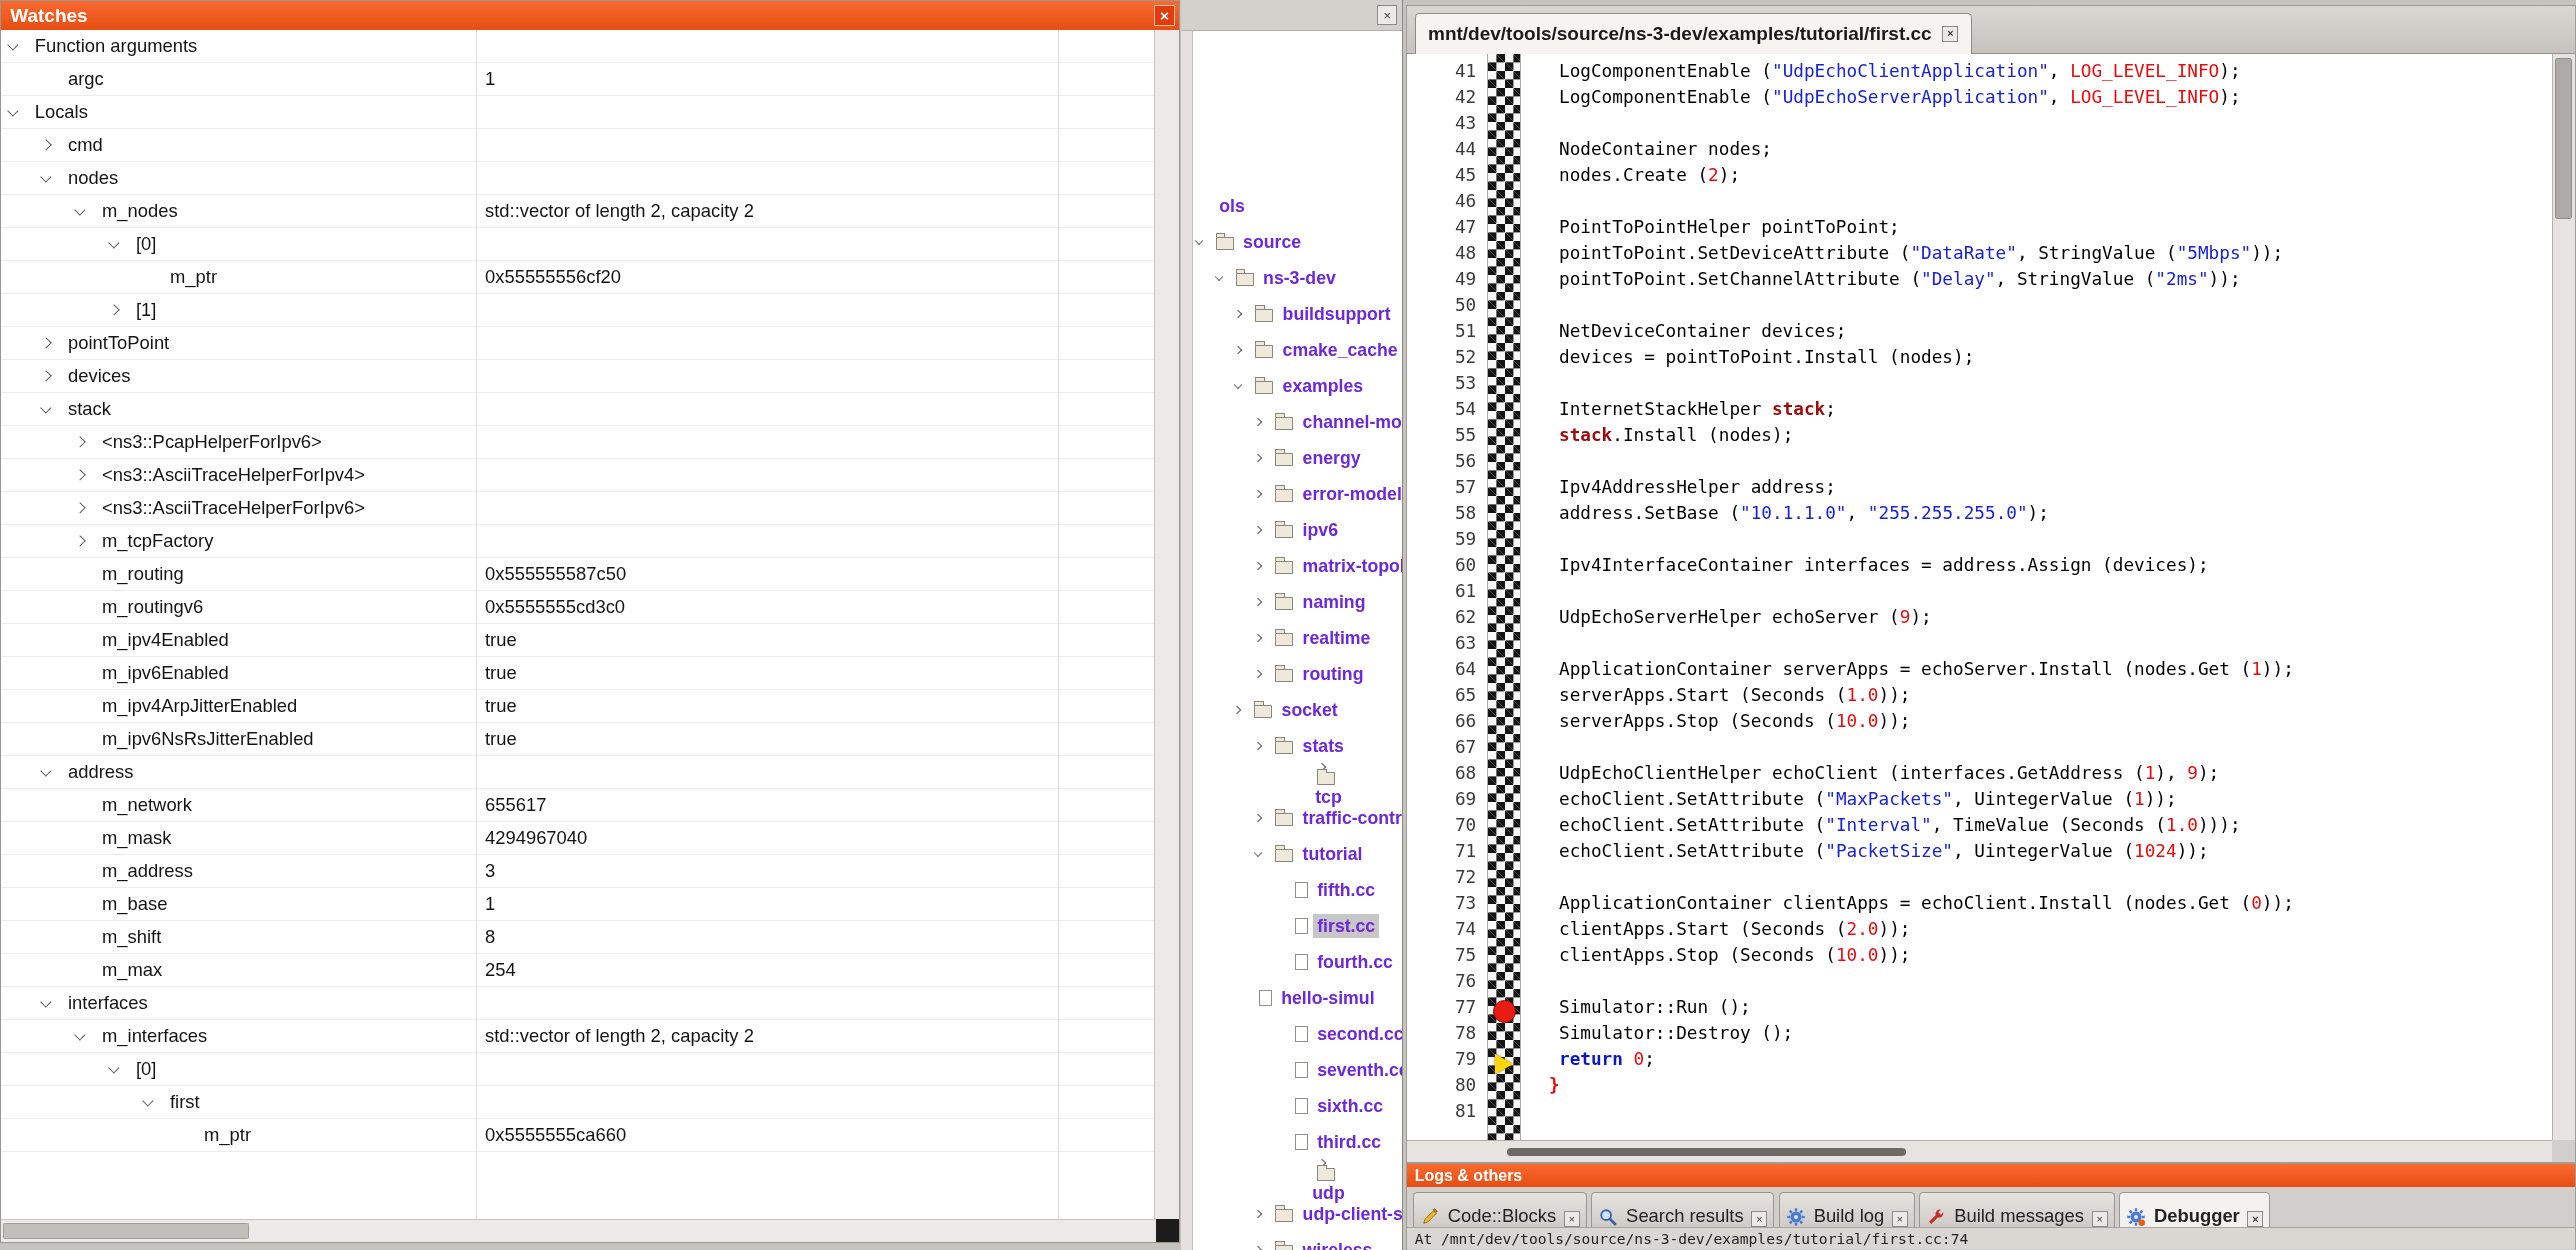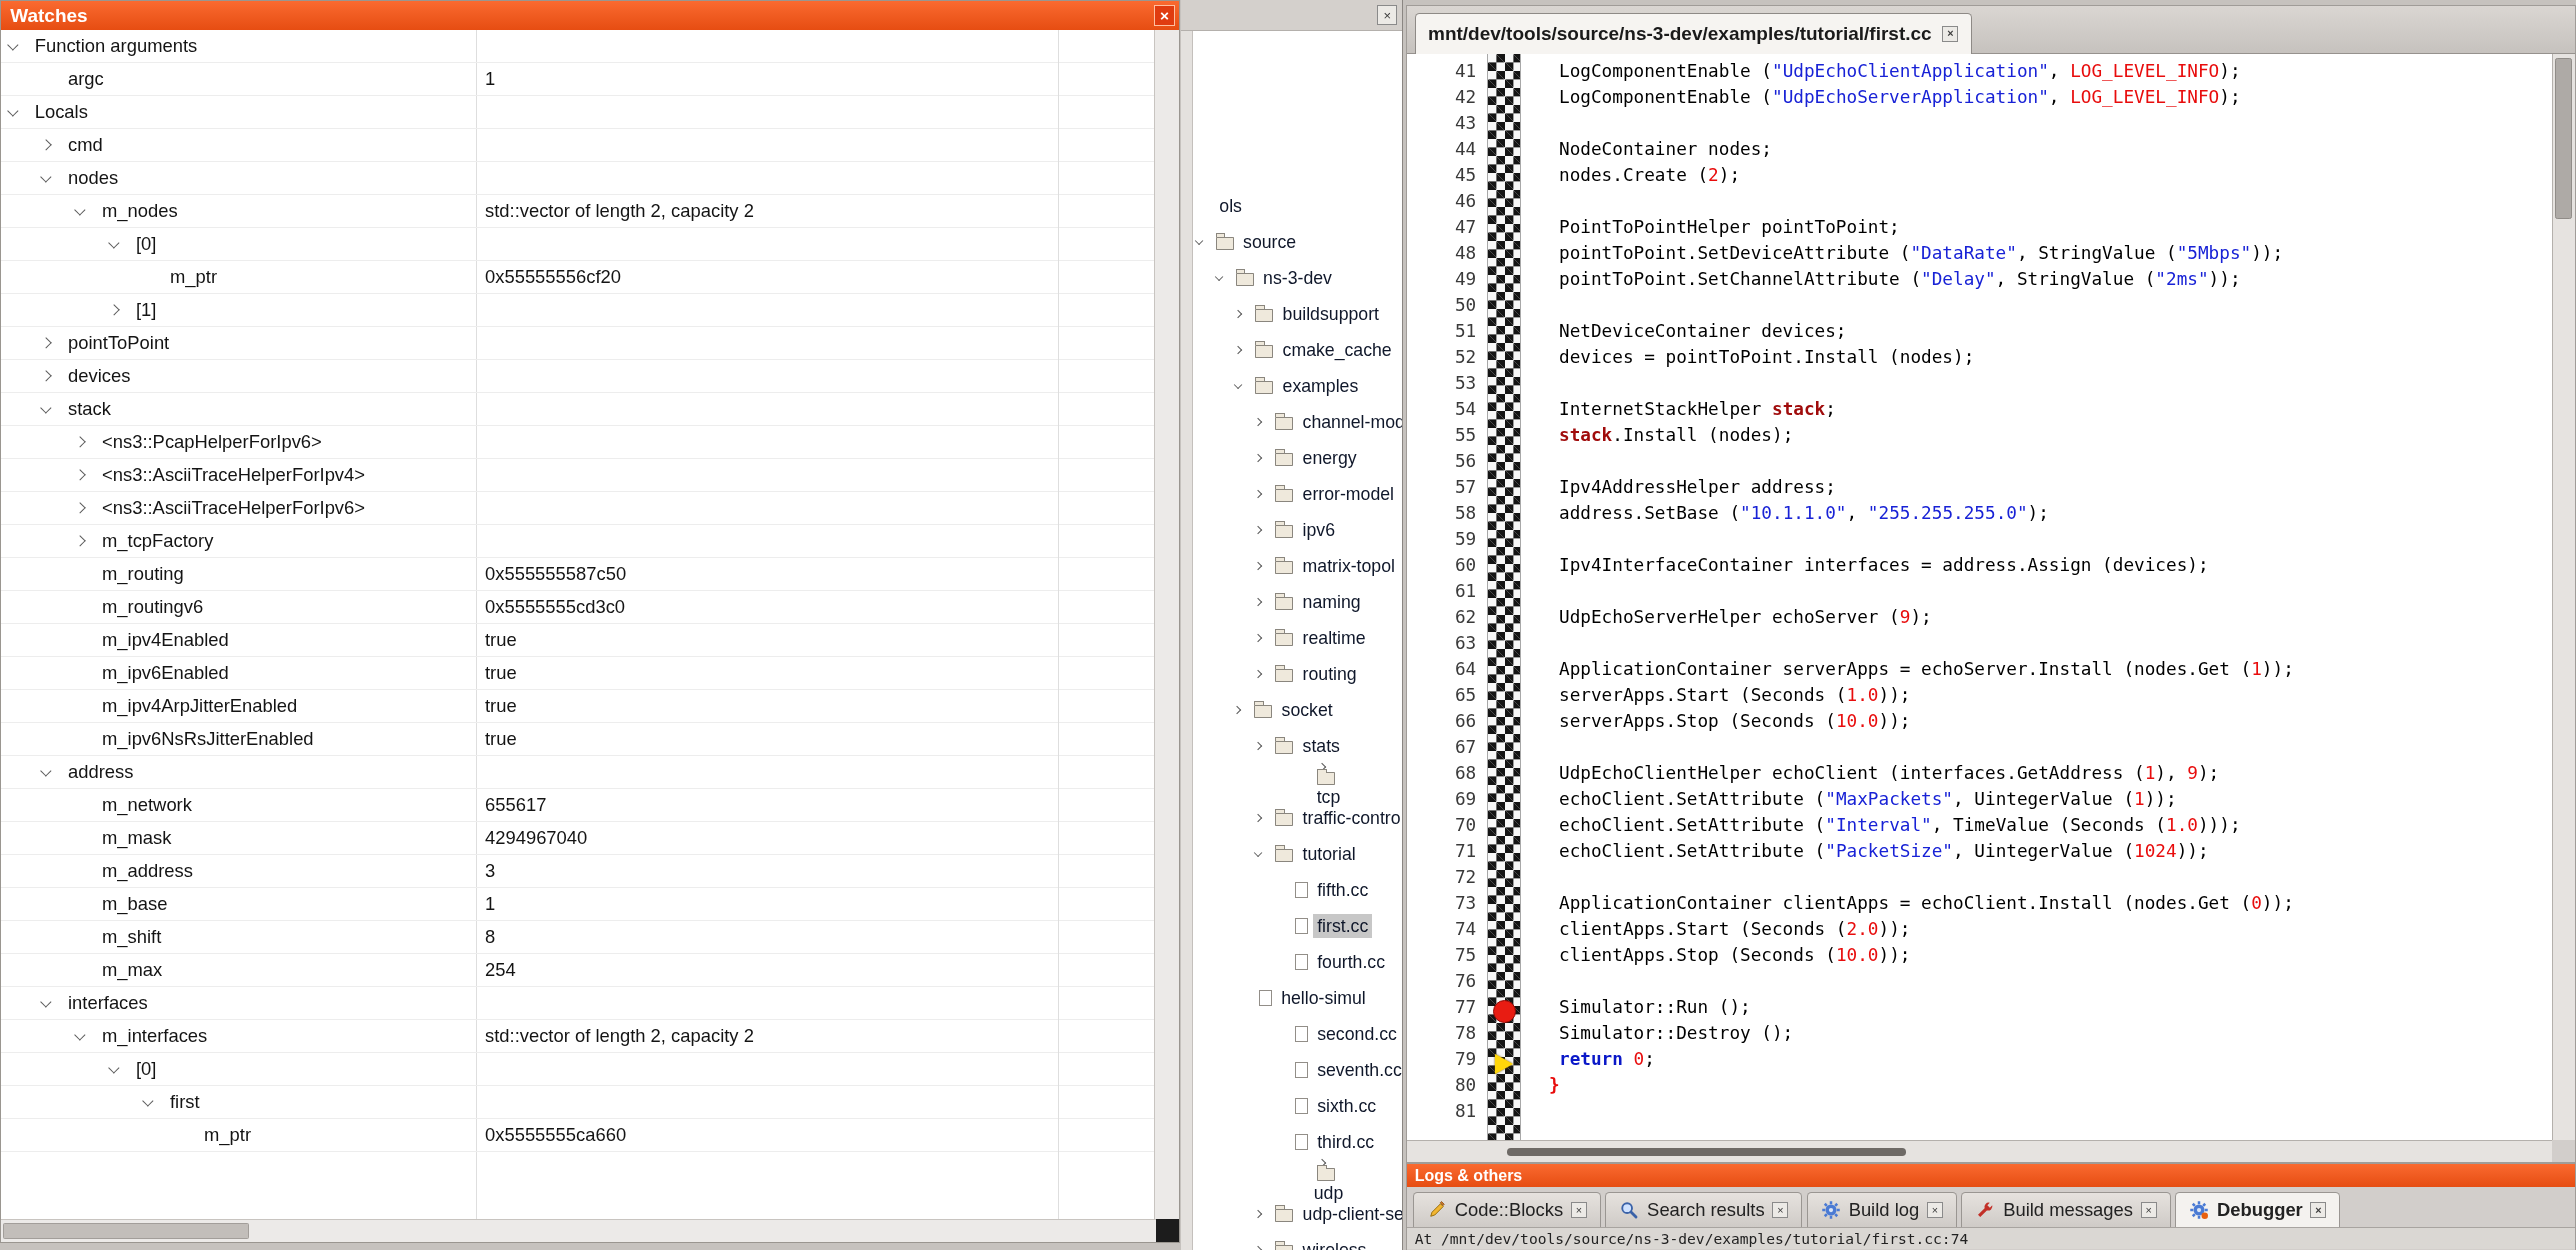--- a/index.html
+++ b/index.html
@@ -80,21 +80,21 @@
   #mgmt .header {
     height:31px; background:#d4d0cc; border-bottom:0.8px solid #b4b0ac; position:relative;
   }
   #mgmt .header .close-gray { position:absolute; right:4.6px; top:5.4px; }
   #mgmt .lstrip {
     position:absolute; left:0; top:31px; bottom:0; width:12.3px;
     background:#e4e1de; border-right:0.8px solid #c4c0bc;
   }
   #project-tree {
     position:absolute; left:13px; top:188px; right:0; bottom:0;
-    overflow:hidden; font-size:17.7px; color:#0f172a;
+    overflow:hidden; font-size:17.7px; color:#6d28d9;font-weight:bold;
   }
   .trow { height:36px; display:flex; align-items:center; white-space:nowrap; }
   .arbox2 { display:inline-flex; width:20px; align-items:center; flex:none; }
   .icon-folder {
     width:18.4px; height:13px; background:#efe9dc; border:0.8px solid #8a867e;
     border-radius:0.8px; margin-right:5.4px; position:relative; flex:none; margin-top:2.3px;
   }
   .icon-folder::before {
     content:""; position:absolute; left:-0.8px; top:-4.6px; width:7.7px; height:3.1px;
     background:#efe9dc; border:0.8px solid #8a867e; border-bottom:none;
@@ -177,21 +177,21 @@
   #logs {
     position:absolute; left:1406px; top:1163px; width:1170px; height:88px;
     background:#d2cecb; border:0.8px solid #a09c98;
   }
   #logs .titlebar { height:23px; font-size:16px; padding-left:7.7px; }
   #logs-tabs {
     height:41px; display:flex; align-items:flex-end; gap:4.6px;
     padding:4.6px 0 0 6.1px; border-bottom:0.8px solid #a8a4a0;
   }
   .btab {
-    display:inline-flex; align-items:center; gap:7.7px; padding:0 13px;
+    display:inline-flex; align-items:flex-end; gap:7.7px; padding:0 6px;
     height:35px; border:0.8px solid #9a9692; border-bottom:none;
     border-radius:4.6px 4.6px 0 0; background:linear-gradient(#e6e2de,#cfcbc7);
     font-size:18.4px; color:#222; white-space:nowrap;
   }
   .btab.active { background:#f4f2ef; font-weight:bold; }
   .bicon { display:inline-flex; width:20px; height:20px; }
   .bicon svg { width:20px; height:20px; }
   #status-line {
     height:21px; display:flex; align-items:center; padding-left:7.7px;
     font-family:"DejaVu Sans Mono", monospace; font-size:14.6px; color:#222;

